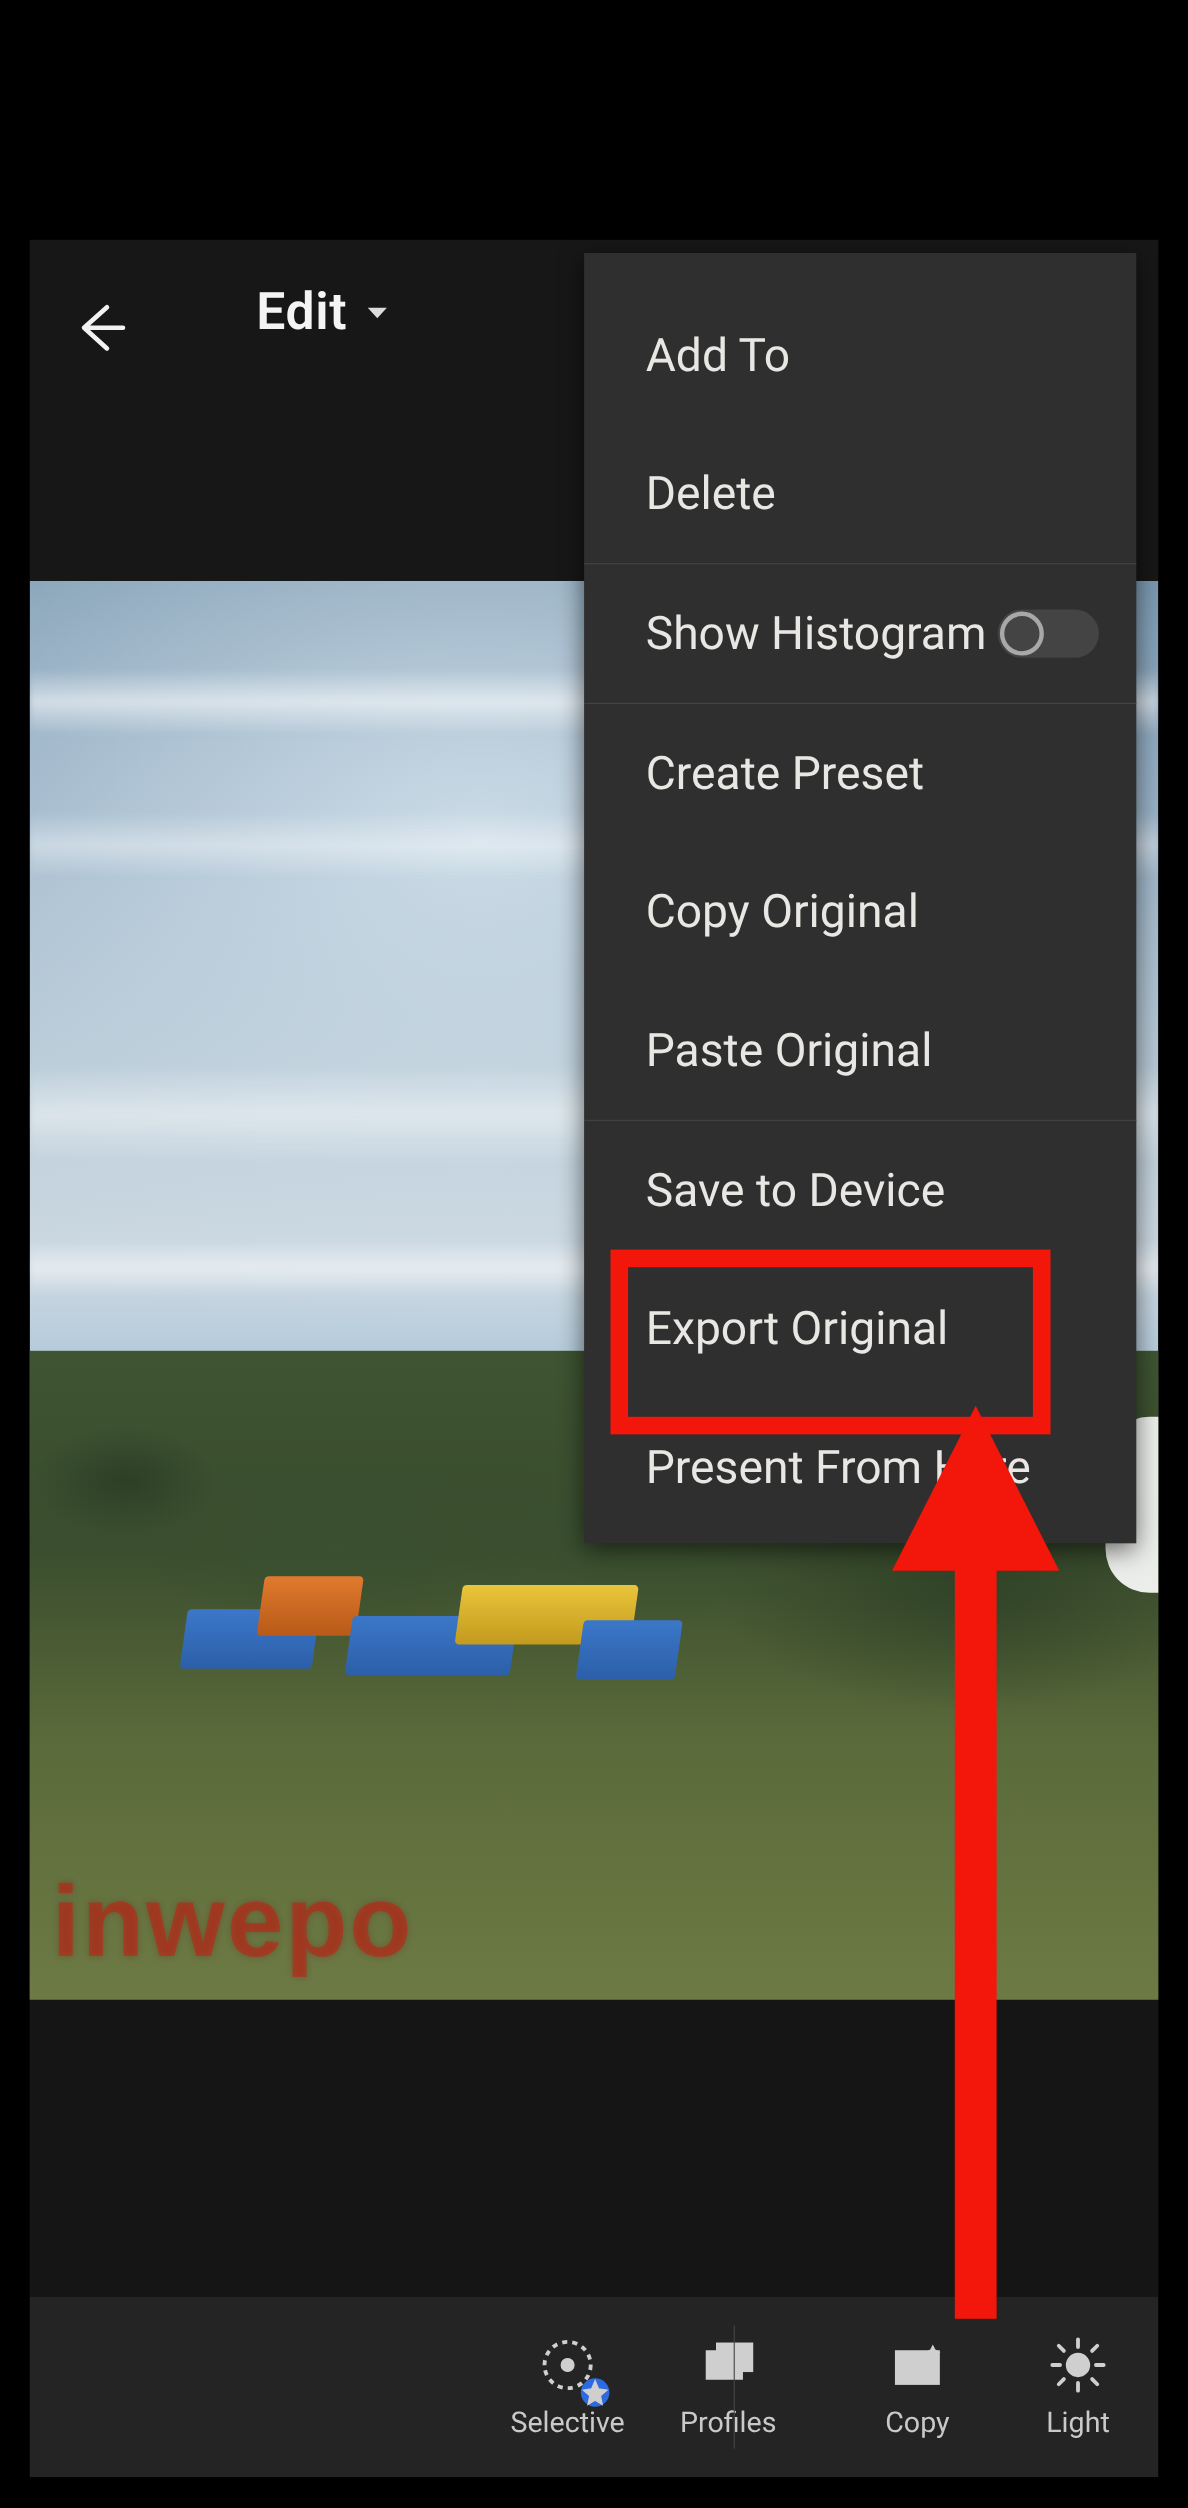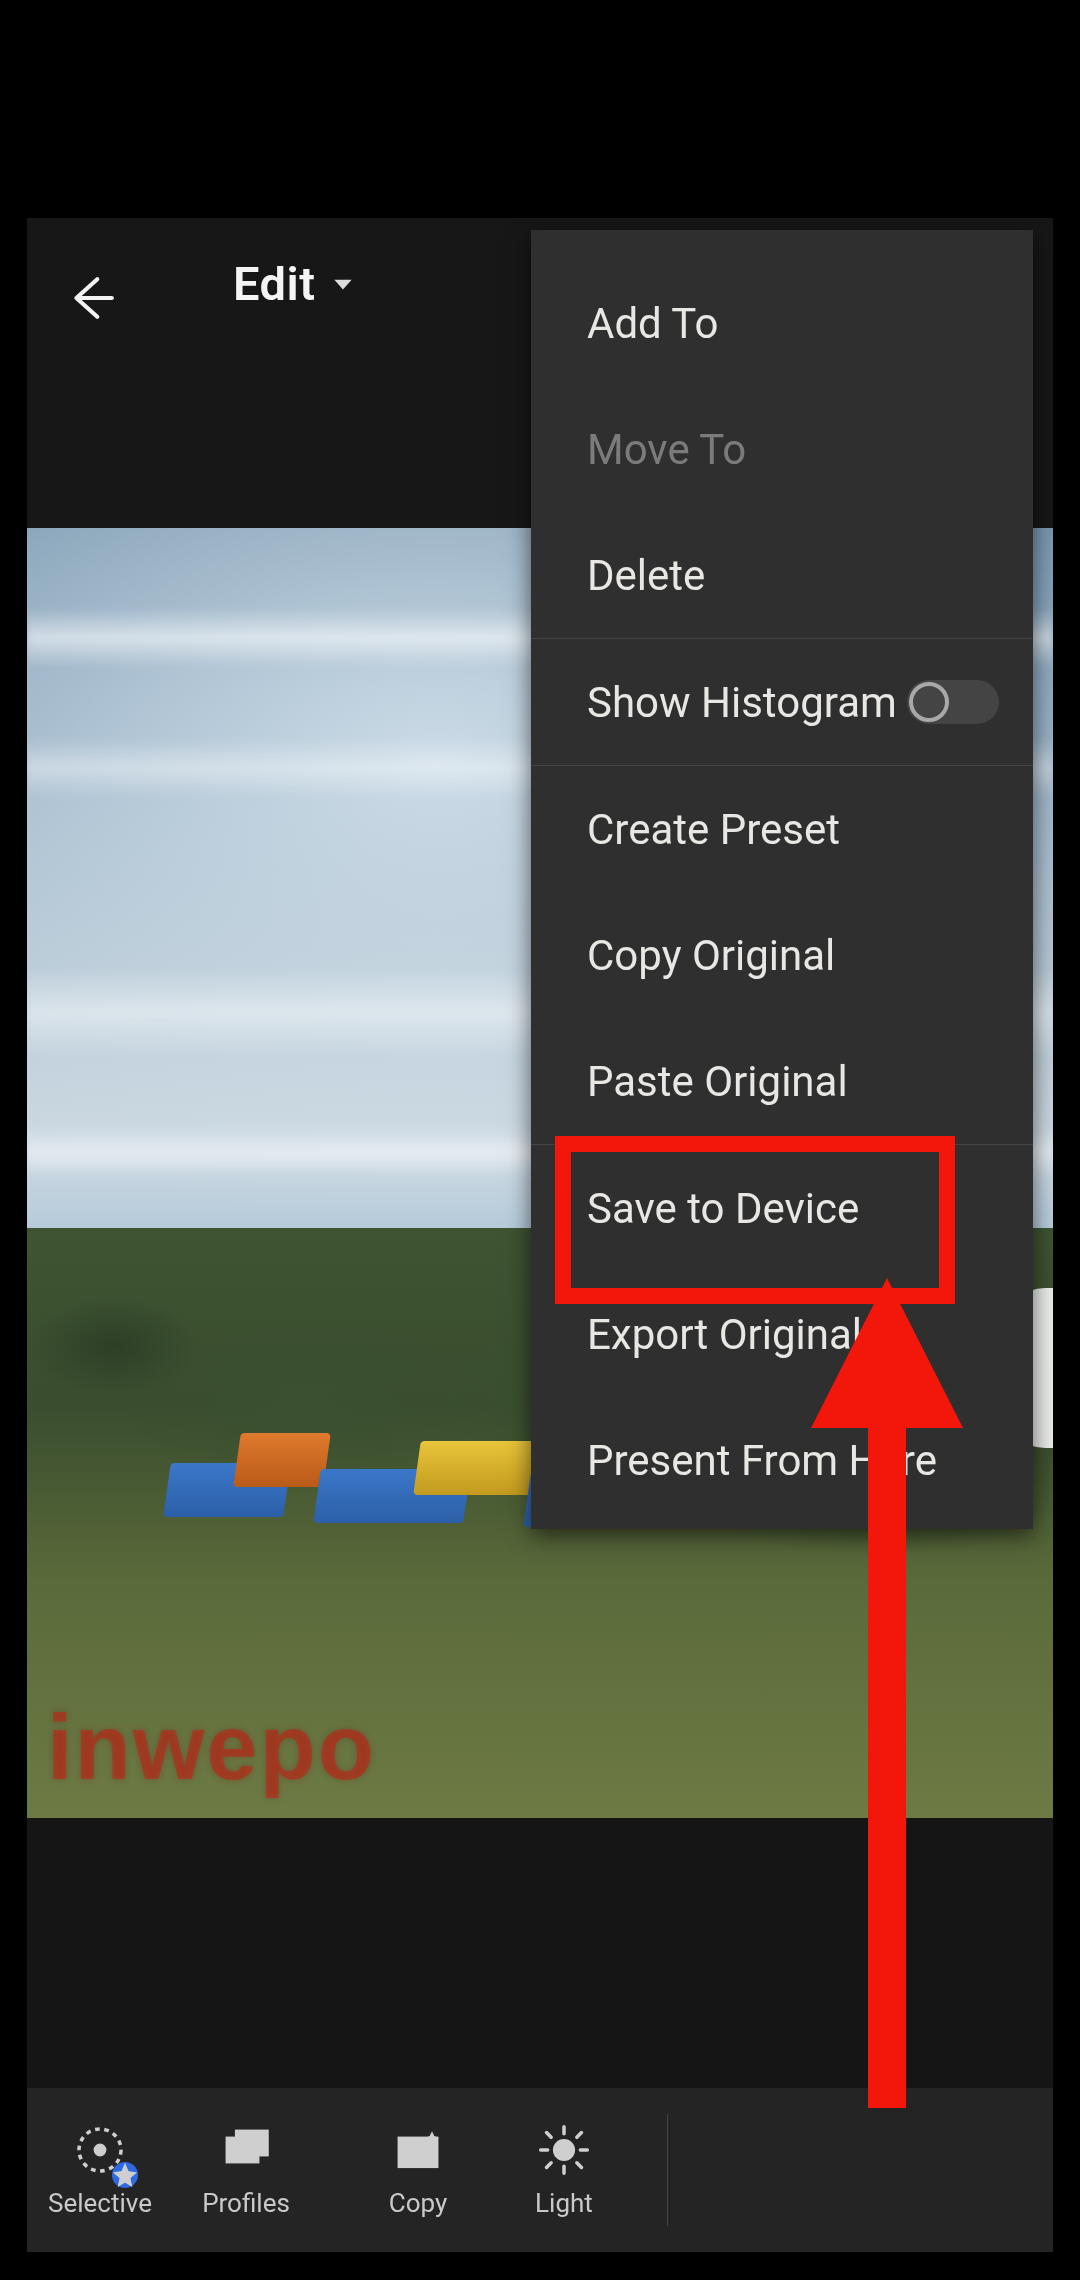--- a/index.html
+++ b/index.html
@@ -197,20 +197,21 @@
   }
 
   
   .toolbar {
     position: absolute;
     left: 0; right: 0; bottom: 0;
     height: 164px;
     background: #242424;
     display: flex;
     align-items: center;
+    justify-content: flex-end;
   }
   .toolbar::after {
     content: "";
     position: absolute;
     left: 640px;
     top: 26px;
     bottom: 26px;
     width: 1px;
     background: #454545;
   }
@@ -307,23 +308,20 @@
         <svg viewBox="0 0 24 24">
           <path d="M4 8 L12 17 L20 8 Z"></path>
         </svg>
       </div>
     </div>
 
     <div class="menu">
       <div class="menu-item">
         <span>Add To</span>
       </div>
-      <div class="menu-item disabled">
-        <span>Move To</span>
-      </div>
       <div class="menu-item">
         <span>Delete</span>
       </div>
       <div class="menu-sep"></div>
       <div class="menu-item">
         <span>Show Histogram</span>
         <span class="toggle">
             <span class="knob"></span>
           </span>
       </div>

